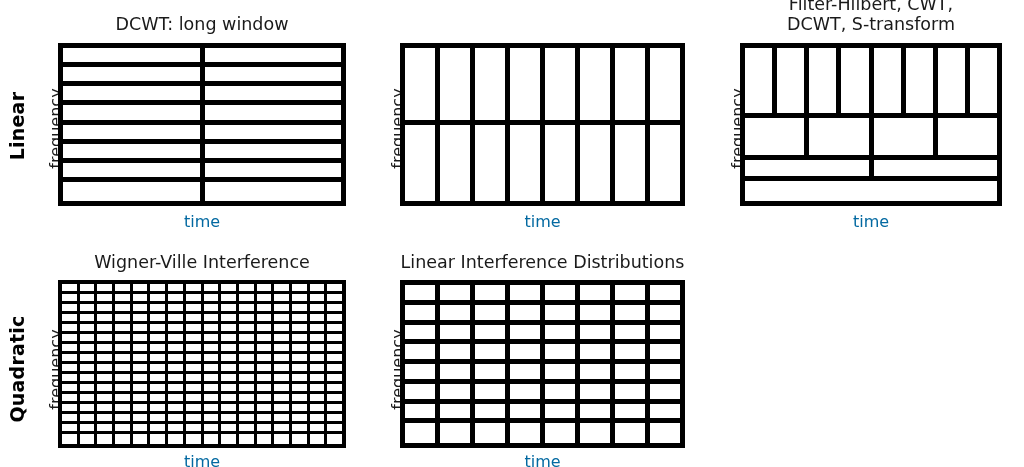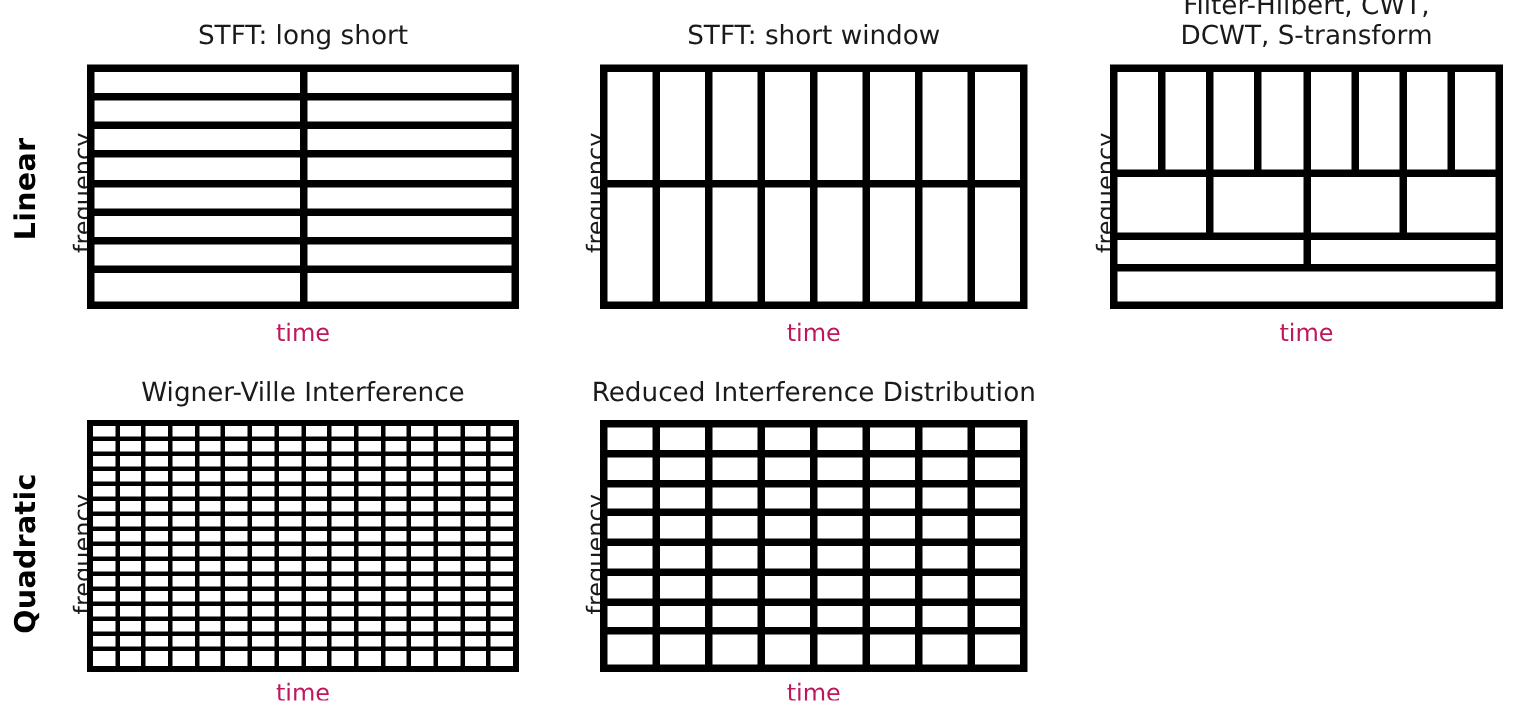--- a/index.html
+++ b/index.html
@@ -51,21 +51,21 @@
     transform: rotate(-90deg);
     text-align: center;
     color: #1a1a1a;
   }
   .axis-x {
     position: absolute;
     left: 0;
     width: 100%;
     text-align: center;
     font-size: 16px;
-    color: #be185d;
+    color: #0369a1;
   }
 
   
   .grid-box {
     position: absolute;
     background: #000000;
     box-sizing: border-box;
   }
   .band {
     display: flex;
@@ -79,21 +79,21 @@
   }
 </style>
 </head>
 <body>
 
 <div class="row-label" style="left:-33px; top:115px; width:100px;">Linear</div>
 
 <div class="row-label" style="left:-38px; top:358px; width:110px;">Quadratic</div>
 
 <div class="panel" style="left:58px; top:14px; width:288px; height:226px;">
-  <div class="panel-title" style="top:0px;">STFT: long short</div>
+  <div class="panel-title" style="top:0px;">DCWT: long window</div>
   <div class="axis-y" style="left:-58px; top:105px; width:110px;">frequency</div>
   <div class="grid-box" style="left:0px; top:29px; width:288px; height:163px; padding:5px;">
       <div class="band" style="height: 12.5%; padding-bottom: 5px;">
         <div class="cell" style="margin-right: 5px;"></div>
         <div class="cell" style="margin-right: 0px;"></div>
       </div>
       <div class="band" style="height: 12.5%; padding-bottom: 5px;">
         <div class="cell" style="margin-right: 5px;"></div>
         <div class="cell" style="margin-right: 0px;"></div>
       </div>
@@ -119,21 +119,20 @@
       </div>
       <div class="band" style="height: 12.5%; padding-bottom: 0px;">
         <div class="cell" style="margin-right: 5px;"></div>
         <div class="cell" style="margin-right: 0px;"></div>
       </div>
     </div>
   <div class="axis-x" style="top:198px;">time</div>
 </div>
 
 <div class="panel" style="left:400px; top:14px; width:285px; height:226px;">
-  <div class="panel-title" style="top:0px;">STFT: short window</div>
   <div class="axis-y" style="left:-58px; top:105px; width:110px;">frequency</div>
   <div class="grid-box" style="left:0px; top:29px; width:285px; height:163px; padding:5px;">
       <div class="band" style="height: 50%; padding-bottom: 5px;">
         <div class="cell" style="margin-right: 5px;"></div>
         <div class="cell" style="margin-right: 5px;"></div>
         <div class="cell" style="margin-right: 5px;"></div>
         <div class="cell" style="margin-right: 5px;"></div>
         <div class="cell" style="margin-right: 5px;"></div>
         <div class="cell" style="margin-right: 5px;"></div>
         <div class="cell" style="margin-right: 5px;"></div>
@@ -475,21 +474,21 @@
         <div class="cell" style="margin-right: 3px;"></div>
         <div class="cell" style="margin-right: 3px;"></div>
         <div class="cell" style="margin-right: 3px;"></div>
         <div class="cell" style="margin-right: 0px;"></div>
       </div>
     </div>
   <div class="axis-x" style="top:200px;">time</div>
 </div>
 
 <div class="panel" style="left:400px; top:252px; width:285px; height:215px;">
-  <div class="panel-title" style="top:0px; left:-32px; width:349px;">Reduced Interference Distribution</div>
+  <div class="panel-title" style="top:0px; left:-32px; width:349px;">Linear Interference Distributions</div>
   <div class="axis-y" style="left:-58px; top:108px; width:110px;">frequency</div>
   <div class="grid-box" style="left:0px; top:28px; width:285px; height:168px; padding:5px;">
       <div class="band" style="height: 12.5%; padding-bottom: 5px;">
         <div class="cell" style="margin-right: 5px;"></div>
         <div class="cell" style="margin-right: 5px;"></div>
         <div class="cell" style="margin-right: 5px;"></div>
         <div class="cell" style="margin-right: 5px;"></div>
         <div class="cell" style="margin-right: 5px;"></div>
         <div class="cell" style="margin-right: 5px;"></div>
         <div class="cell" style="margin-right: 5px;"></div>

